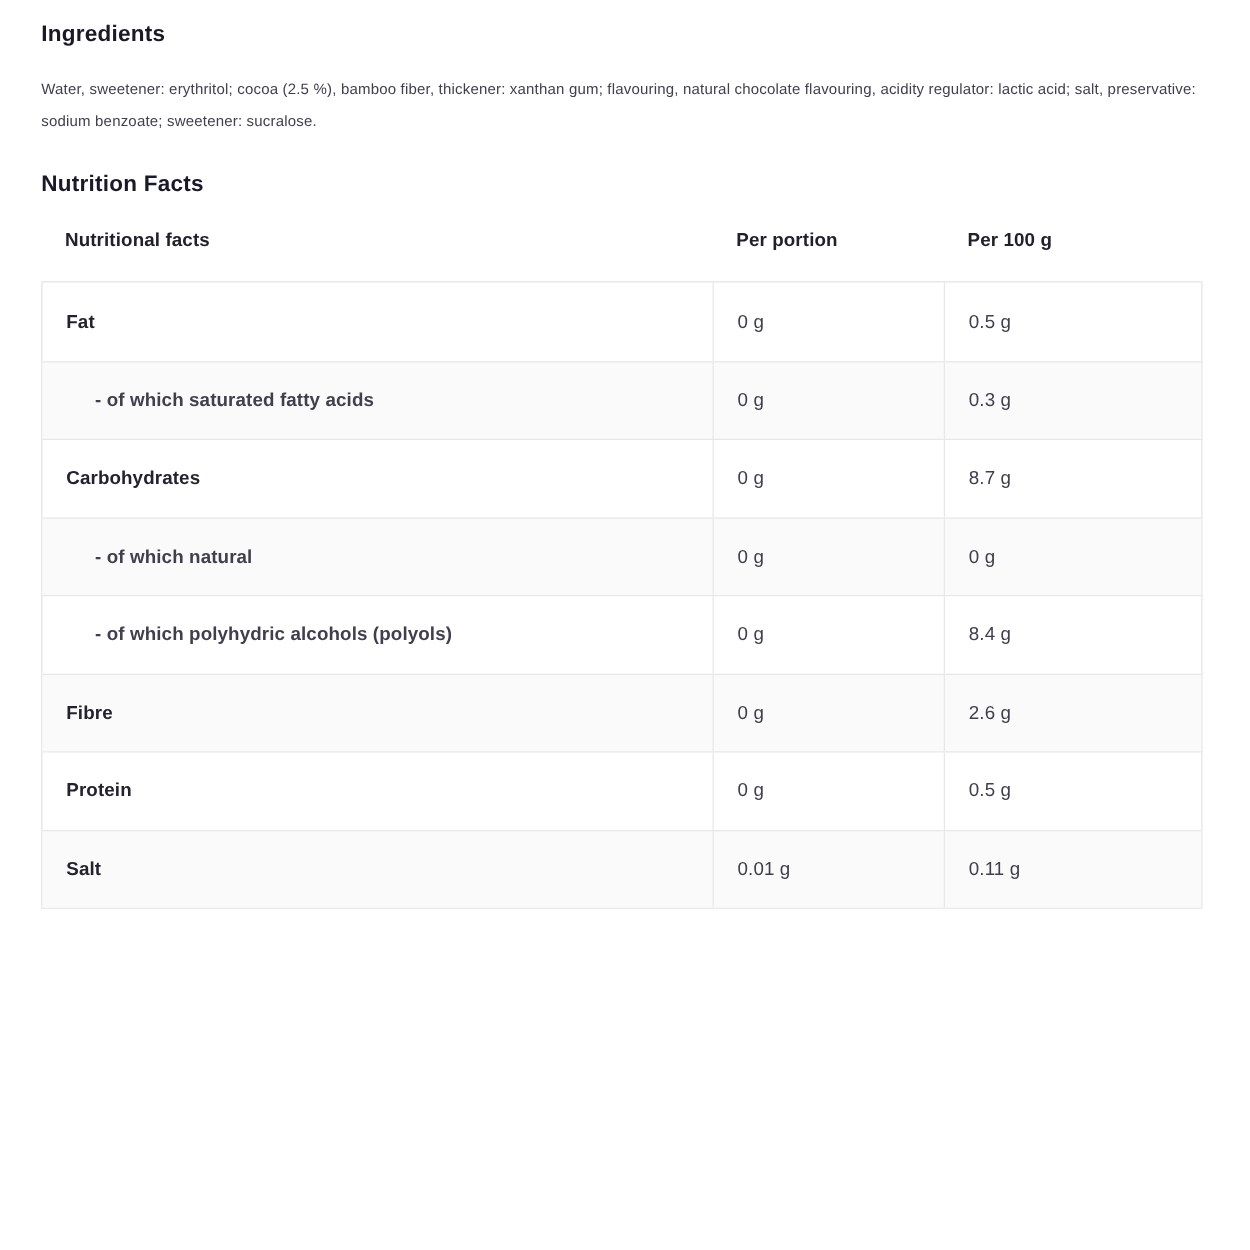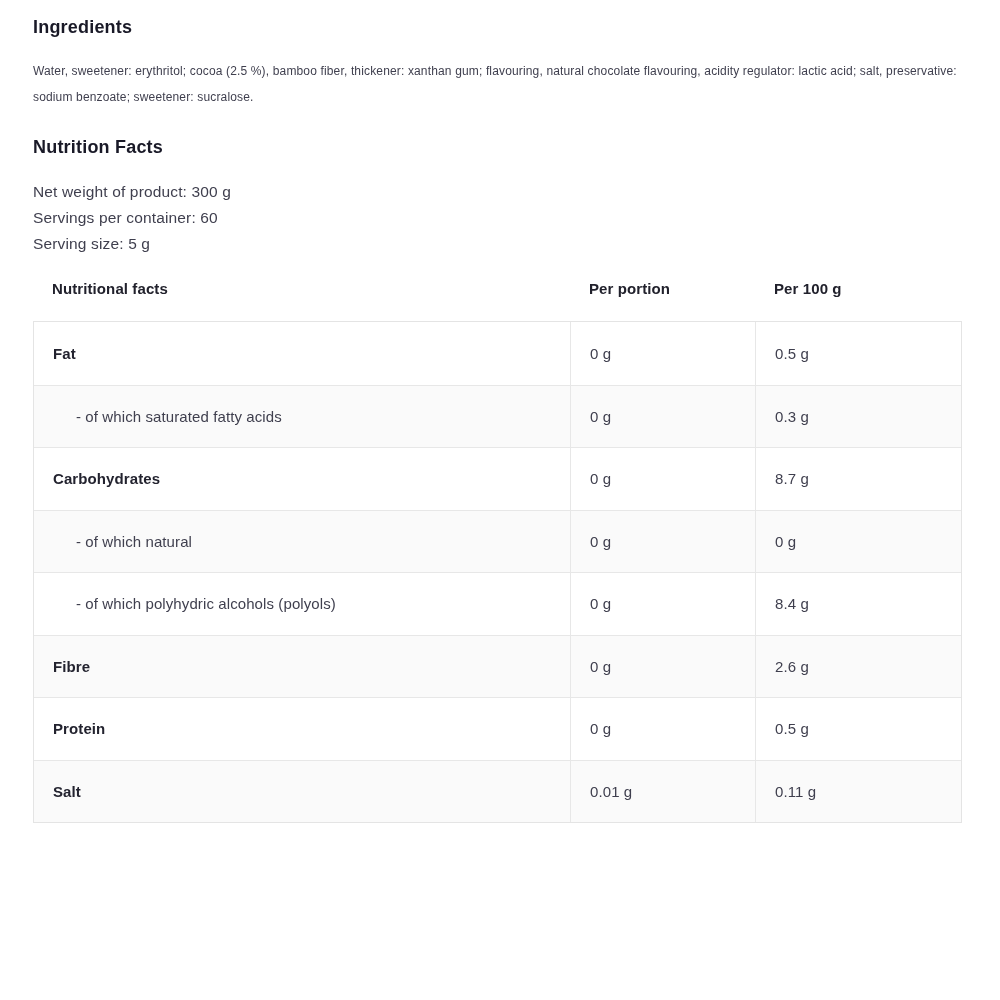--- a/index.html
+++ b/index.html
@@ -73,44 +73,39 @@
     font-size: 15px;
     letter-spacing: 0.1px;
     padding-left: 19px;
     color: #3f3f4e;
   }
   .td.label {
     font-weight: 700;
     color: #23232f;
   }
   .tr.sub .td.label {
-    font-weight: 400;
+    font-weight: 700;
     color: #3f3f4e;
     padding-left: 42px;
   }
   .td.val { border-left: 1px solid #e7e7e7; }
 </style>
 </head>
 <body>
 
 <div class="content">
 
   <section>
     <h2 class="section-title-ingredients">Ingredients</h2>
     <p class="body-text para-1">Water, sweetener: erythritol; cocoa (2.5 %), bamboo fiber, thickener: xanthan gum; flavouring, natural chocolate flavouring, acidity regulator: lactic acid; salt, preservative: sodium benzoate; sweetener: sucralose.</p>
   </section>
 
   <section>
     <h2 class="section-title-nutrition">Nutrition Facts</h2>
 
-    <div class="serving-info">
-      <div class="info-line">Net weight of product: 300 g</div>
-      <div class="info-line">Servings per container: 60</div>
-      <div class="info-line">Serving size: 5 g</div>
-    </div>
 
     <div class="thead">
       <div class="th">Nutritional facts</div>
       <div class="th">Per portion</div>
       <div class="th">Per 100 g</div>
     </div>
 
     <div class="ntable">
 
 

